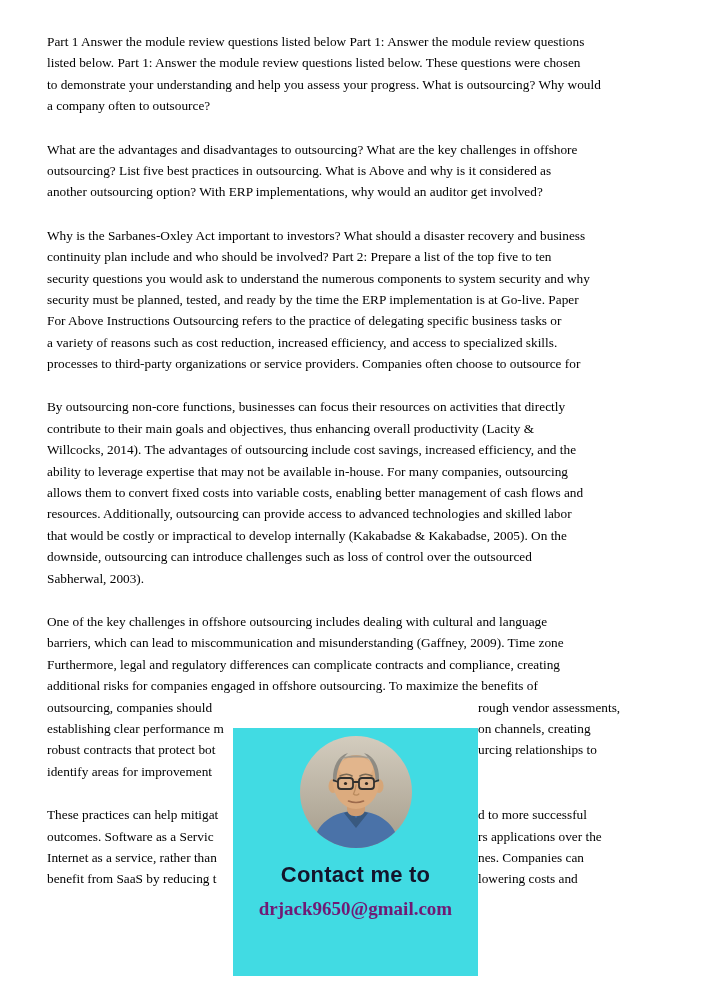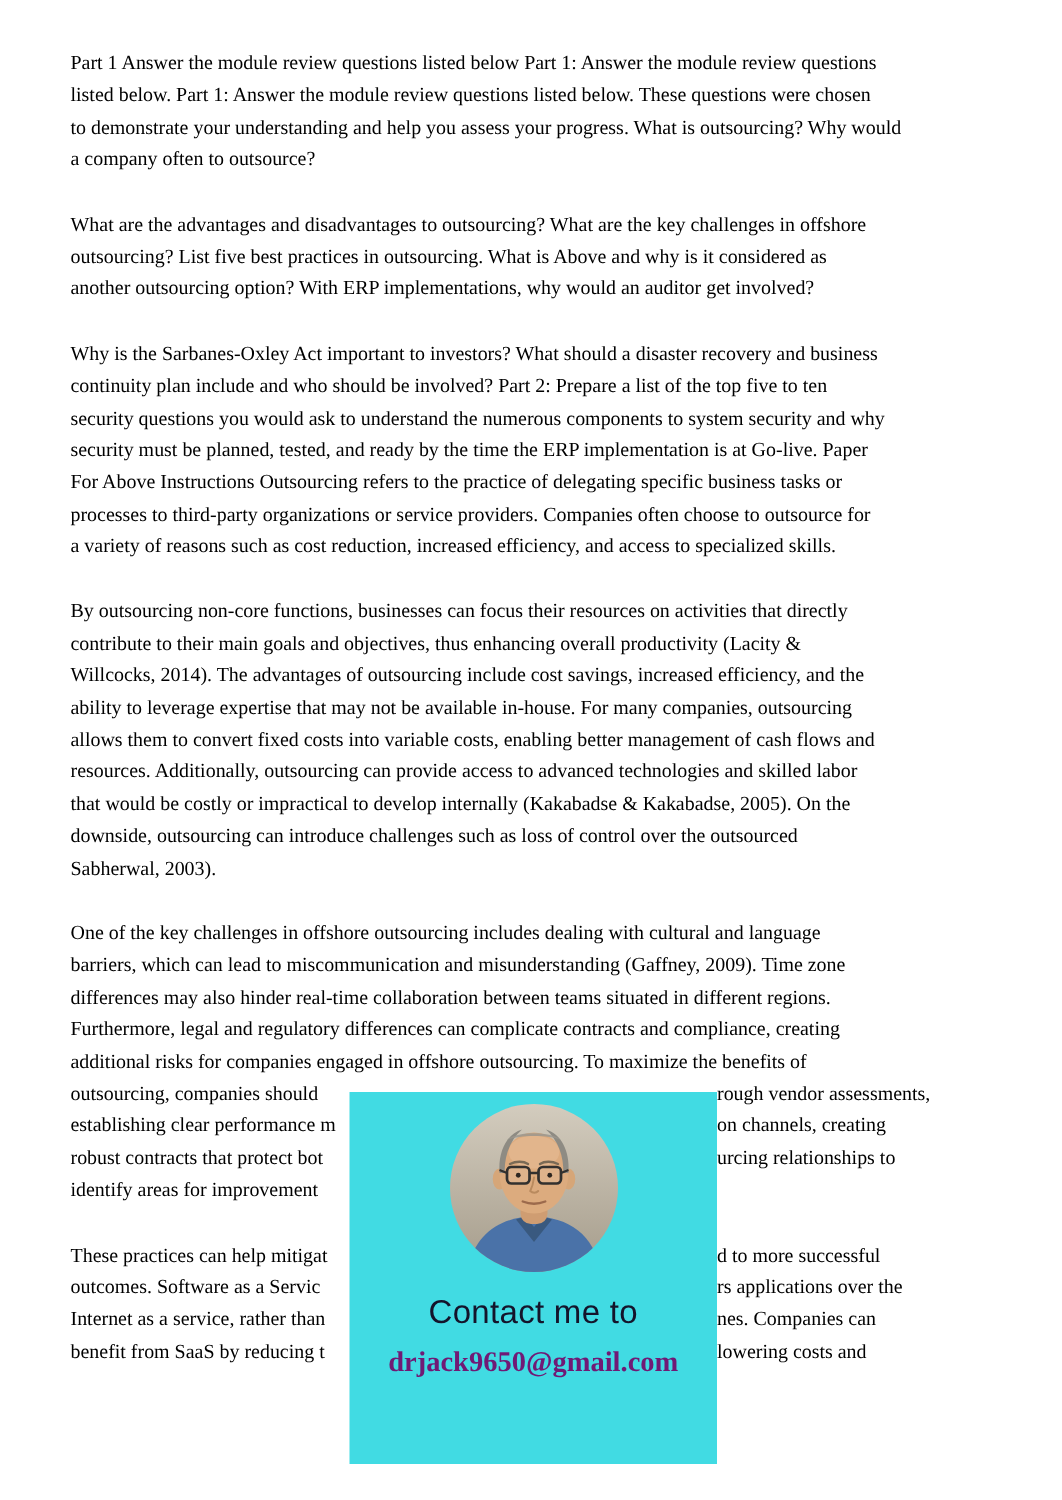--- a/index.html
+++ b/index.html
@@ -45,21 +45,21 @@
   .photo {
     width: 112px;
     height: 112px;
     border-radius: 50%;
     overflow: hidden;
     margin: 8px auto 12px auto;
   }
   .photo svg { display: block; }
   .contact-line {
     font-family: "Liberation Sans", sans-serif;
-    font-weight: normal;
+    font-weight: bold;
     font-size: 22px;
     line-height: 29px;
     color: #14142b;
     letter-spacing: 0.2px;
   }
   .email {
     font-family: "Liberation Serif", serif;
     font-weight: bold;
     font-size: 19px;
     line-height: 24px;
@@ -83,38 +83,37 @@
         <div class="line">What are the advantages and disadvantages to outsourcing? What are the key challenges in offshore</div>
         <div class="line">outsourcing? List five best practices in outsourcing. What is Above and why is it considered as</div>
         <div class="line">another outsourcing option? With ERP implementations, why would an auditor get involved?</div>
       </div>
       <div class="paragraph">
         <div class="line">Why is the Sarbanes-Oxley Act important to investors? What should a disaster recovery and business</div>
         <div class="line">continuity plan include and who should be involved? Part 2: Prepare a list of the top five to ten</div>
         <div class="line">security questions you would ask to understand the numerous components to system security and why</div>
         <div class="line">security must be planned, tested, and ready by the time the ERP implementation is at Go-live. Paper</div>
         <div class="line">For Above Instructions Outsourcing refers to the practice of delegating specific business tasks or</div>
+        <div class="line">a variety of reasons such as cost reduction, increased efficiency, and access to specialized skills.</div>
         <div class="line">processes to third-party organizations or service providers. Companies often choose to outsource for</div>
-        <div class="line">a variety of reasons such as cost reduction, increased efficiency, and access to specialized skills.</div>
       </div>
       <div class="paragraph">
         <div class="line">By outsourcing non-core functions, businesses can focus their resources on activities that directly</div>
         <div class="line">contribute to their main goals and objectives, thus enhancing overall productivity (Lacity &amp;</div>
         <div class="line">Willcocks, 2014). The advantages of outsourcing include cost savings, increased efficiency, and the</div>
         <div class="line">ability to leverage expertise that may not be available in-house. For many companies, outsourcing</div>
         <div class="line">allows them to convert fixed costs into variable costs, enabling better management of cash flows and</div>
         <div class="line">resources. Additionally, outsourcing can provide access to advanced technologies and skilled labor</div>
         <div class="line">that would be costly or impractical to develop internally (Kakabadse &amp; Kakabadse, 2005). On the</div>
         <div class="line">downside, outsourcing can introduce challenges such as loss of control over the outsourced</div>
         <div class="line">Sabherwal, 2003).</div>
       </div>
       <div class="paragraph">
         <div class="line">One of the key challenges in offshore outsourcing includes dealing with cultural and language</div>
         <div class="line">barriers, which can lead to miscommunication and misunderstanding (Gaffney, 2009). Time zone</div>
-        <div class="line">differences may also hinder real-time collaboration between teams situated in different regions.</div>
         <div class="line">Furthermore, legal and regulatory differences can complicate contracts and compliance, creating</div>
         <div class="line">additional risks for companies engaged in offshore outsourcing. To maximize the benefits of</div>
         <div class="line split"><span class="frag-left">outsourcing, companies should</span><span class="frag-right">rough vendor assessments,</span></div>
         <div class="line split"><span class="frag-left">establishing clear performance m</span><span class="frag-right">on channels, creating</span></div>
         <div class="line split"><span class="frag-left">robust contracts that protect bot</span><span class="frag-right">urcing relationships to</span></div>
         <div class="line split"><span class="frag-left">identify areas for improvement</span></div>
       </div>
       <div class="paragraph">
         <div class="line split"><span class="frag-left">These practices can help mitigat</span><span class="frag-right">d to more successful</span></div>
         <div class="line split"><span class="frag-left">outcomes. Software as a Servic</span><span class="frag-right">rs applications over the</span></div>

